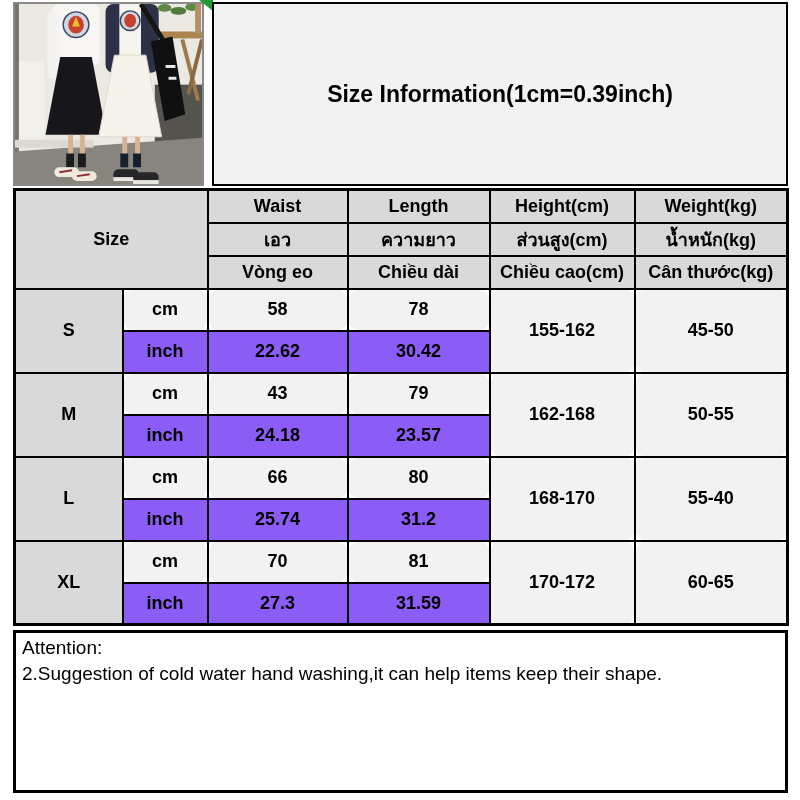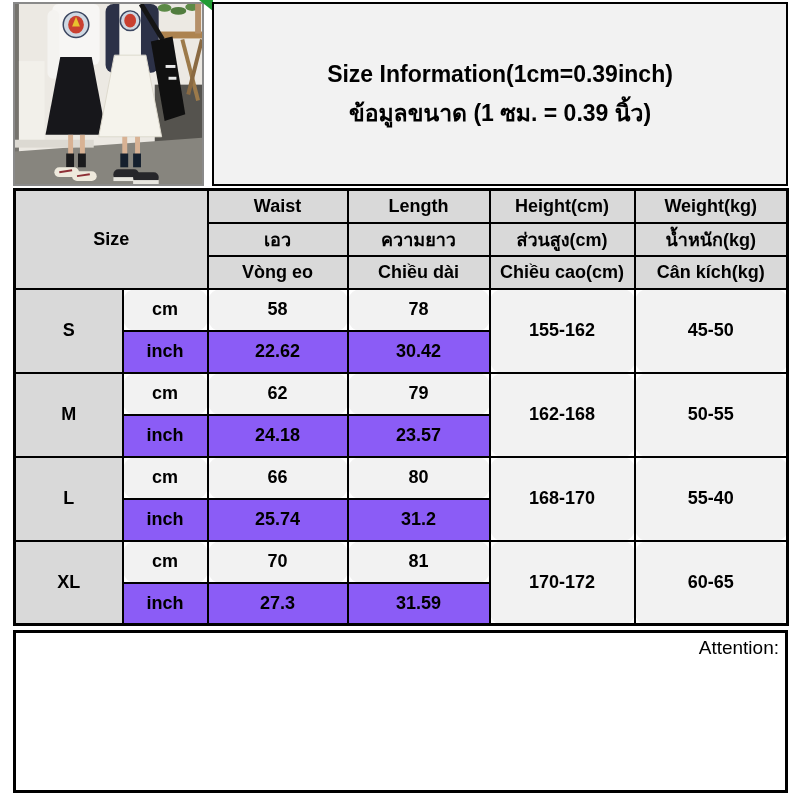--- a/index.html
+++ b/index.html
@@ -49,21 +49,21 @@
   .size-big    { background: var(--header_bg, #d9d9d9); font-size: 36px; }
   .hdr         { background: var(--header_bg, #d9d9d9); }
   .size-letter { background: var(--header_bg, #d9d9d9); font-size: 20px; }
   .bg-sub      { background: var(--subrow_bg, #f2f2f2); border-radius: 13px; }
   .bg-white    { background: #8b5cf6; }
 
   
   .attention-box {
     position: absolute; left: 13px; top: 630px; width: 775px; height: 163px;
     border: 3px solid var(--table_border, #000); background: #fff;
-    padding: 2px 6px; font-size: 19px; line-height: 1.35; font-weight: normal; text-align: right;
+    padding: 2px 6px; font-size: 19px; line-height: 1.35; font-weight: normal;
   }
 </style>
 </head>
 <body>
 
 <div class="photo-box">
   <svg viewBox="0 0 190 183" preserveAspectRatio="none">
 
     <rect x="0" y="0" width="190" height="183" fill="#ece9e3"></rect>
     <rect x="0" y="0" width="4" height="152" fill="#75736d"></rect>
@@ -116,21 +116,20 @@
     <polygon points="138,38 160,33 173,112 152,119" fill="#101010"></polygon>
     <rect x="153" y="62" width="10" height="3" fill="#e8e8e8"></rect>
     <rect x="156" y="74" width="8" height="3" fill="#e8e8e8"></rect>
   </svg>
 </div>
 
 <div class="corner-marker"></div>
 
 <div class="title-box">
   <div class="title-line">Size Information(1cm=0.39inch)</div>
-  <div class="title-line">ข้อมูลขนาด (1 ซม. = 0.39 นิ้ว)</div>
 </div>
 
 <table class="size-table">
   <colgroup>
     <col style="width:108px">
       <col style="width:85px">
       <col style="width:140px">
     <col style="width:142px">
       <col style="width:145px">
       <col style="width:153px">
@@ -146,41 +145,41 @@
     <tr class="hr">
       <td class="hdr">เอว</td>
       <td class="hdr">ความยาว</td>
       <td class="hdr">ส่วนสูง(cm)</td>
       <td class="hdr">น้ำหนัก(kg)</td>
     </tr>
     <tr class="hr">
       <td class="hdr">Vòng eo</td>
       <td class="hdr">Chiều dài</td>
       <td class="hdr">Chiều cao(cm)</td>
-      <td class="hdr">Cân kích(kg)</td>
+      <td class="hdr">Cân thước(kg)</td>
     </tr>
 
     <tr class="dr">
       <td class="size-letter" rowspan="2">S</td>
       <td class="bg-sub">cm</td>
       <td class="bg-sub">58</td>
       <td class="bg-sub">78</td>
       <td class="bg-sub" rowspan="2">155-162</td>
       <td class="bg-sub" rowspan="2">45-50</td>
     </tr>
     <tr class="dr">
       <td class="bg-white">inch</td>
       <td class="bg-white">22.62</td>
       <td class="bg-white">30.42</td>
     </tr>
 
     <tr class="dr">
       <td class="size-letter" rowspan="2">M</td>
       <td class="bg-sub">cm</td>
-      <td class="bg-sub">62</td>
+      <td class="bg-sub">43</td>
       <td class="bg-sub">79</td>
       <td class="bg-sub" rowspan="2">162-168</td>
       <td class="bg-sub" rowspan="2">50-55</td>
     </tr>
     <tr class="dr">
       <td class="bg-white">inch</td>
       <td class="bg-white">24.18</td>
       <td class="bg-white">23.57</td>
     </tr>
 
@@ -209,13 +208,14 @@
     <tr class="dr">
       <td class="bg-white">inch</td>
       <td class="bg-white">27.3</td>
       <td class="bg-white">31.59</td>
     </tr>
   </tbody>
 </table>
 
 <div class="attention-box">
   <div>Attention:</div>
+  <div>2.Suggestion of cold water hand washing,it can help items keep their shape.</div>
 </div>
 
 </body></html>

